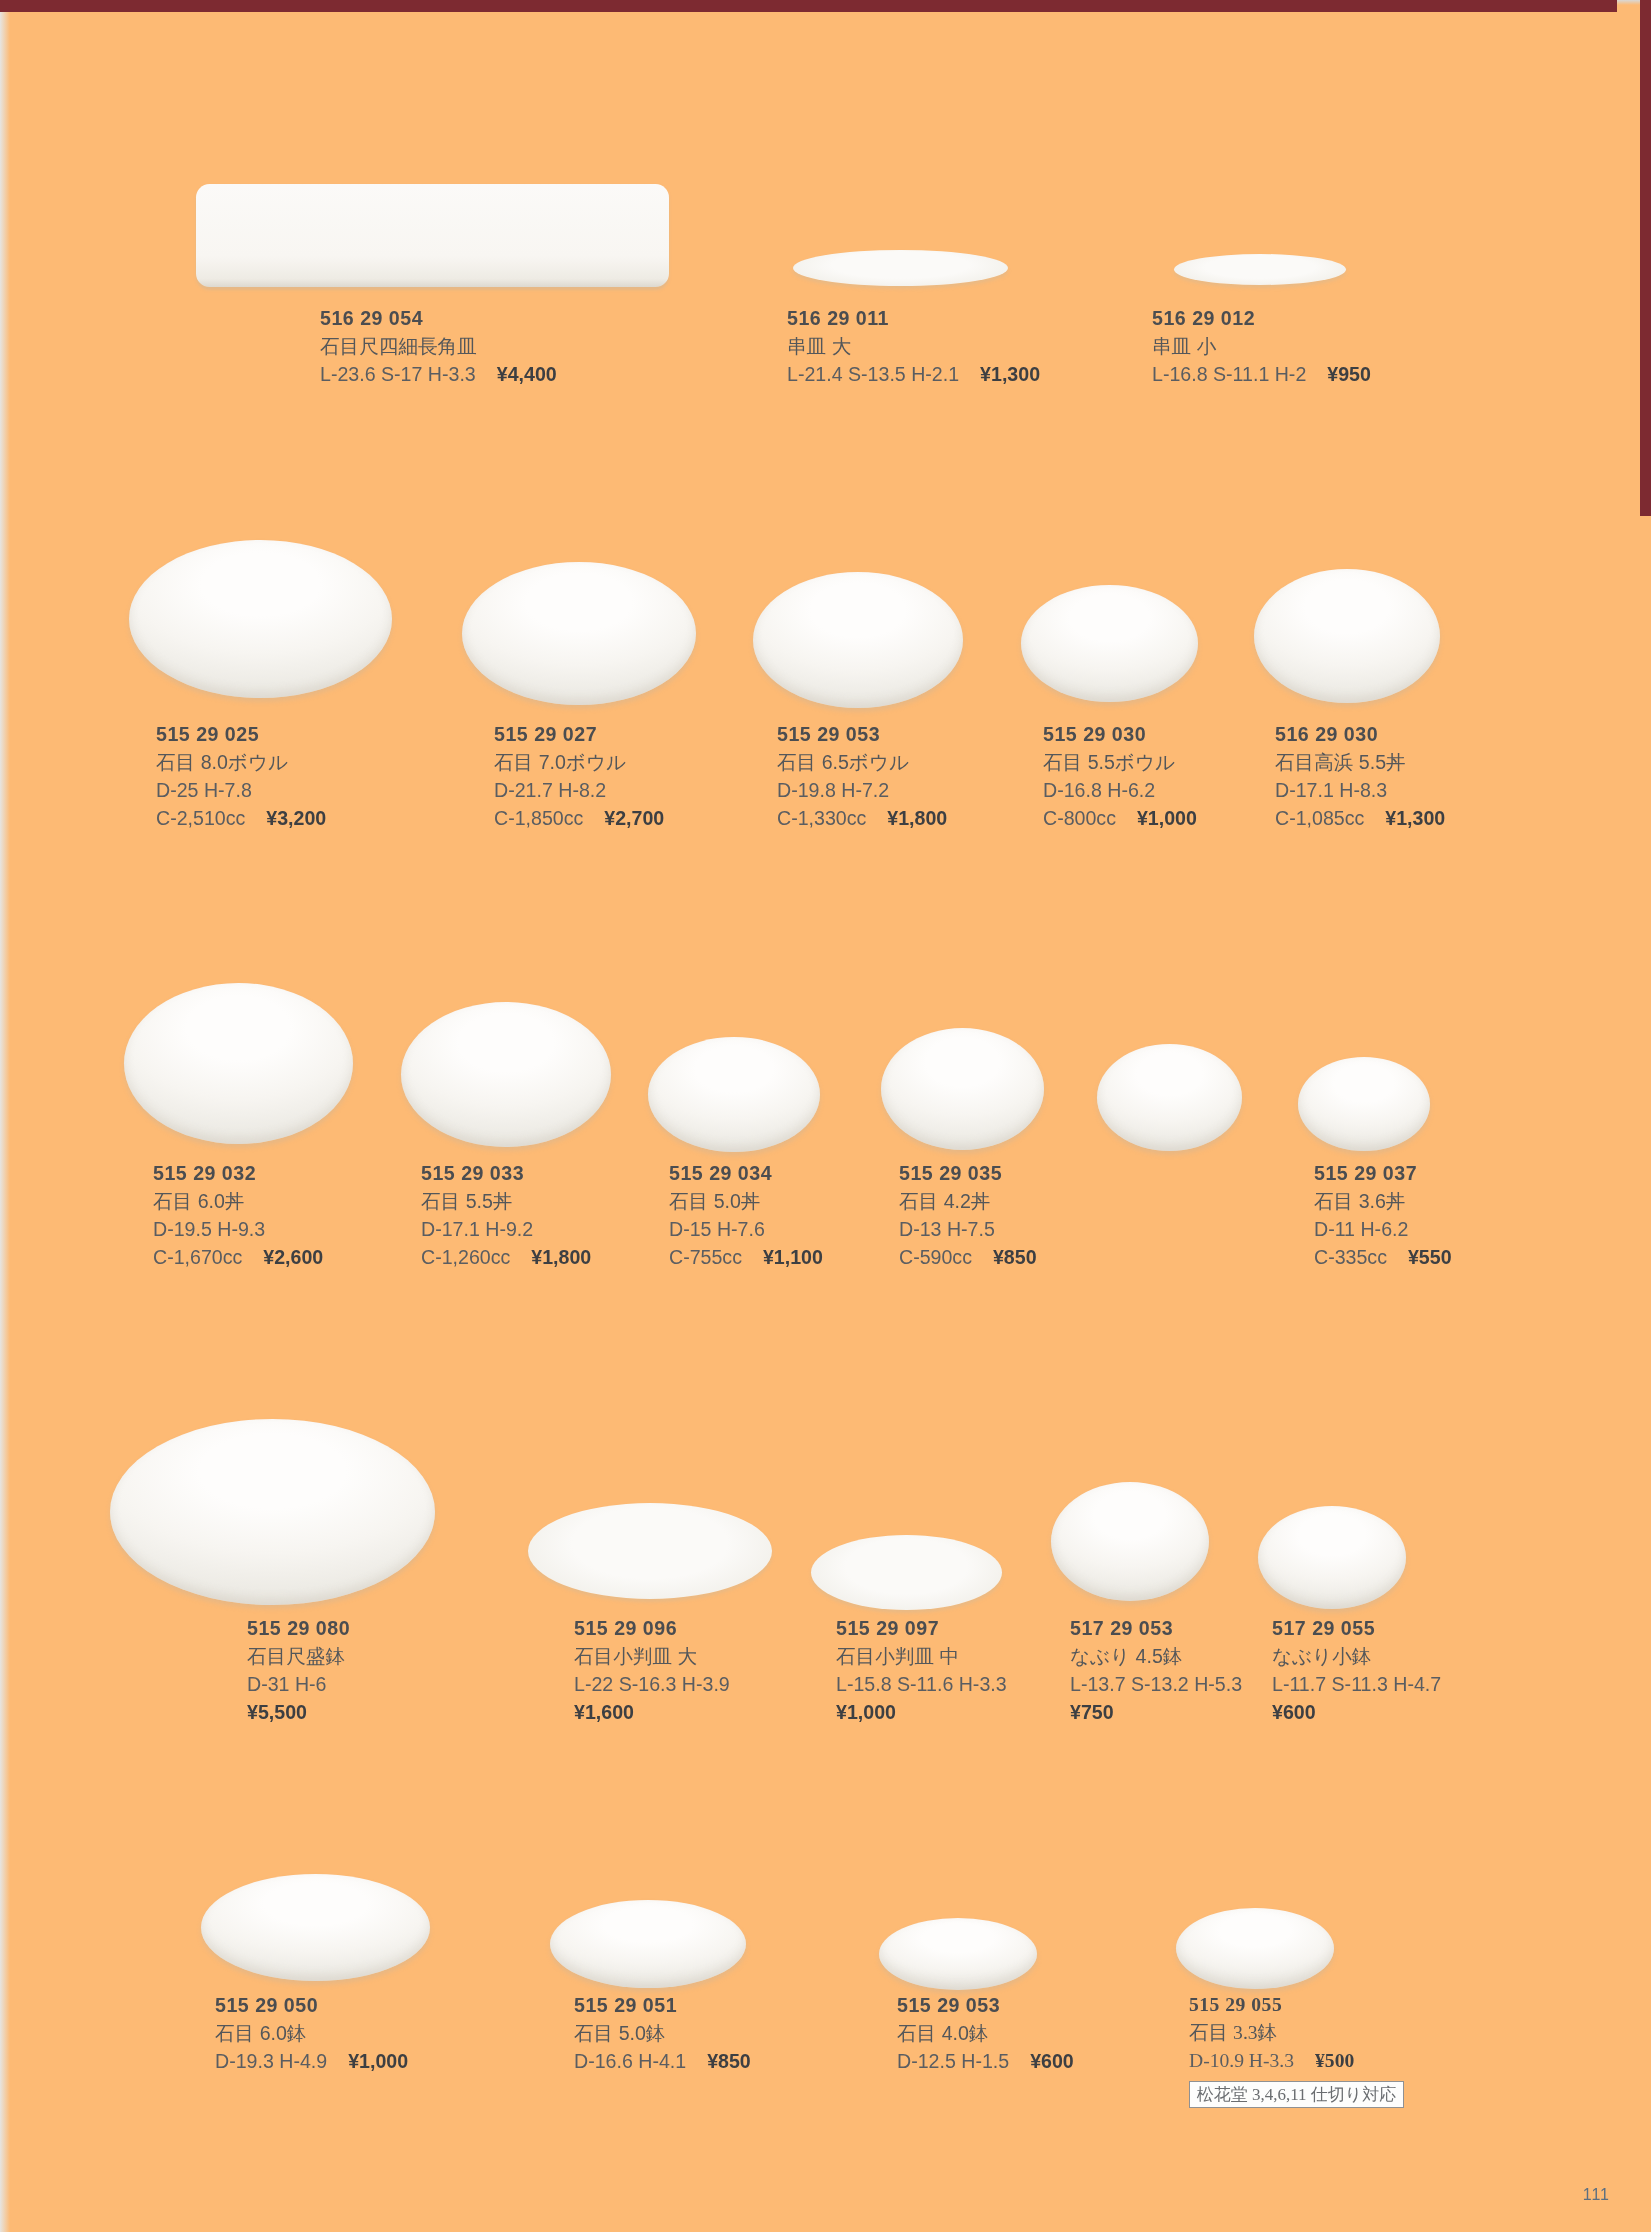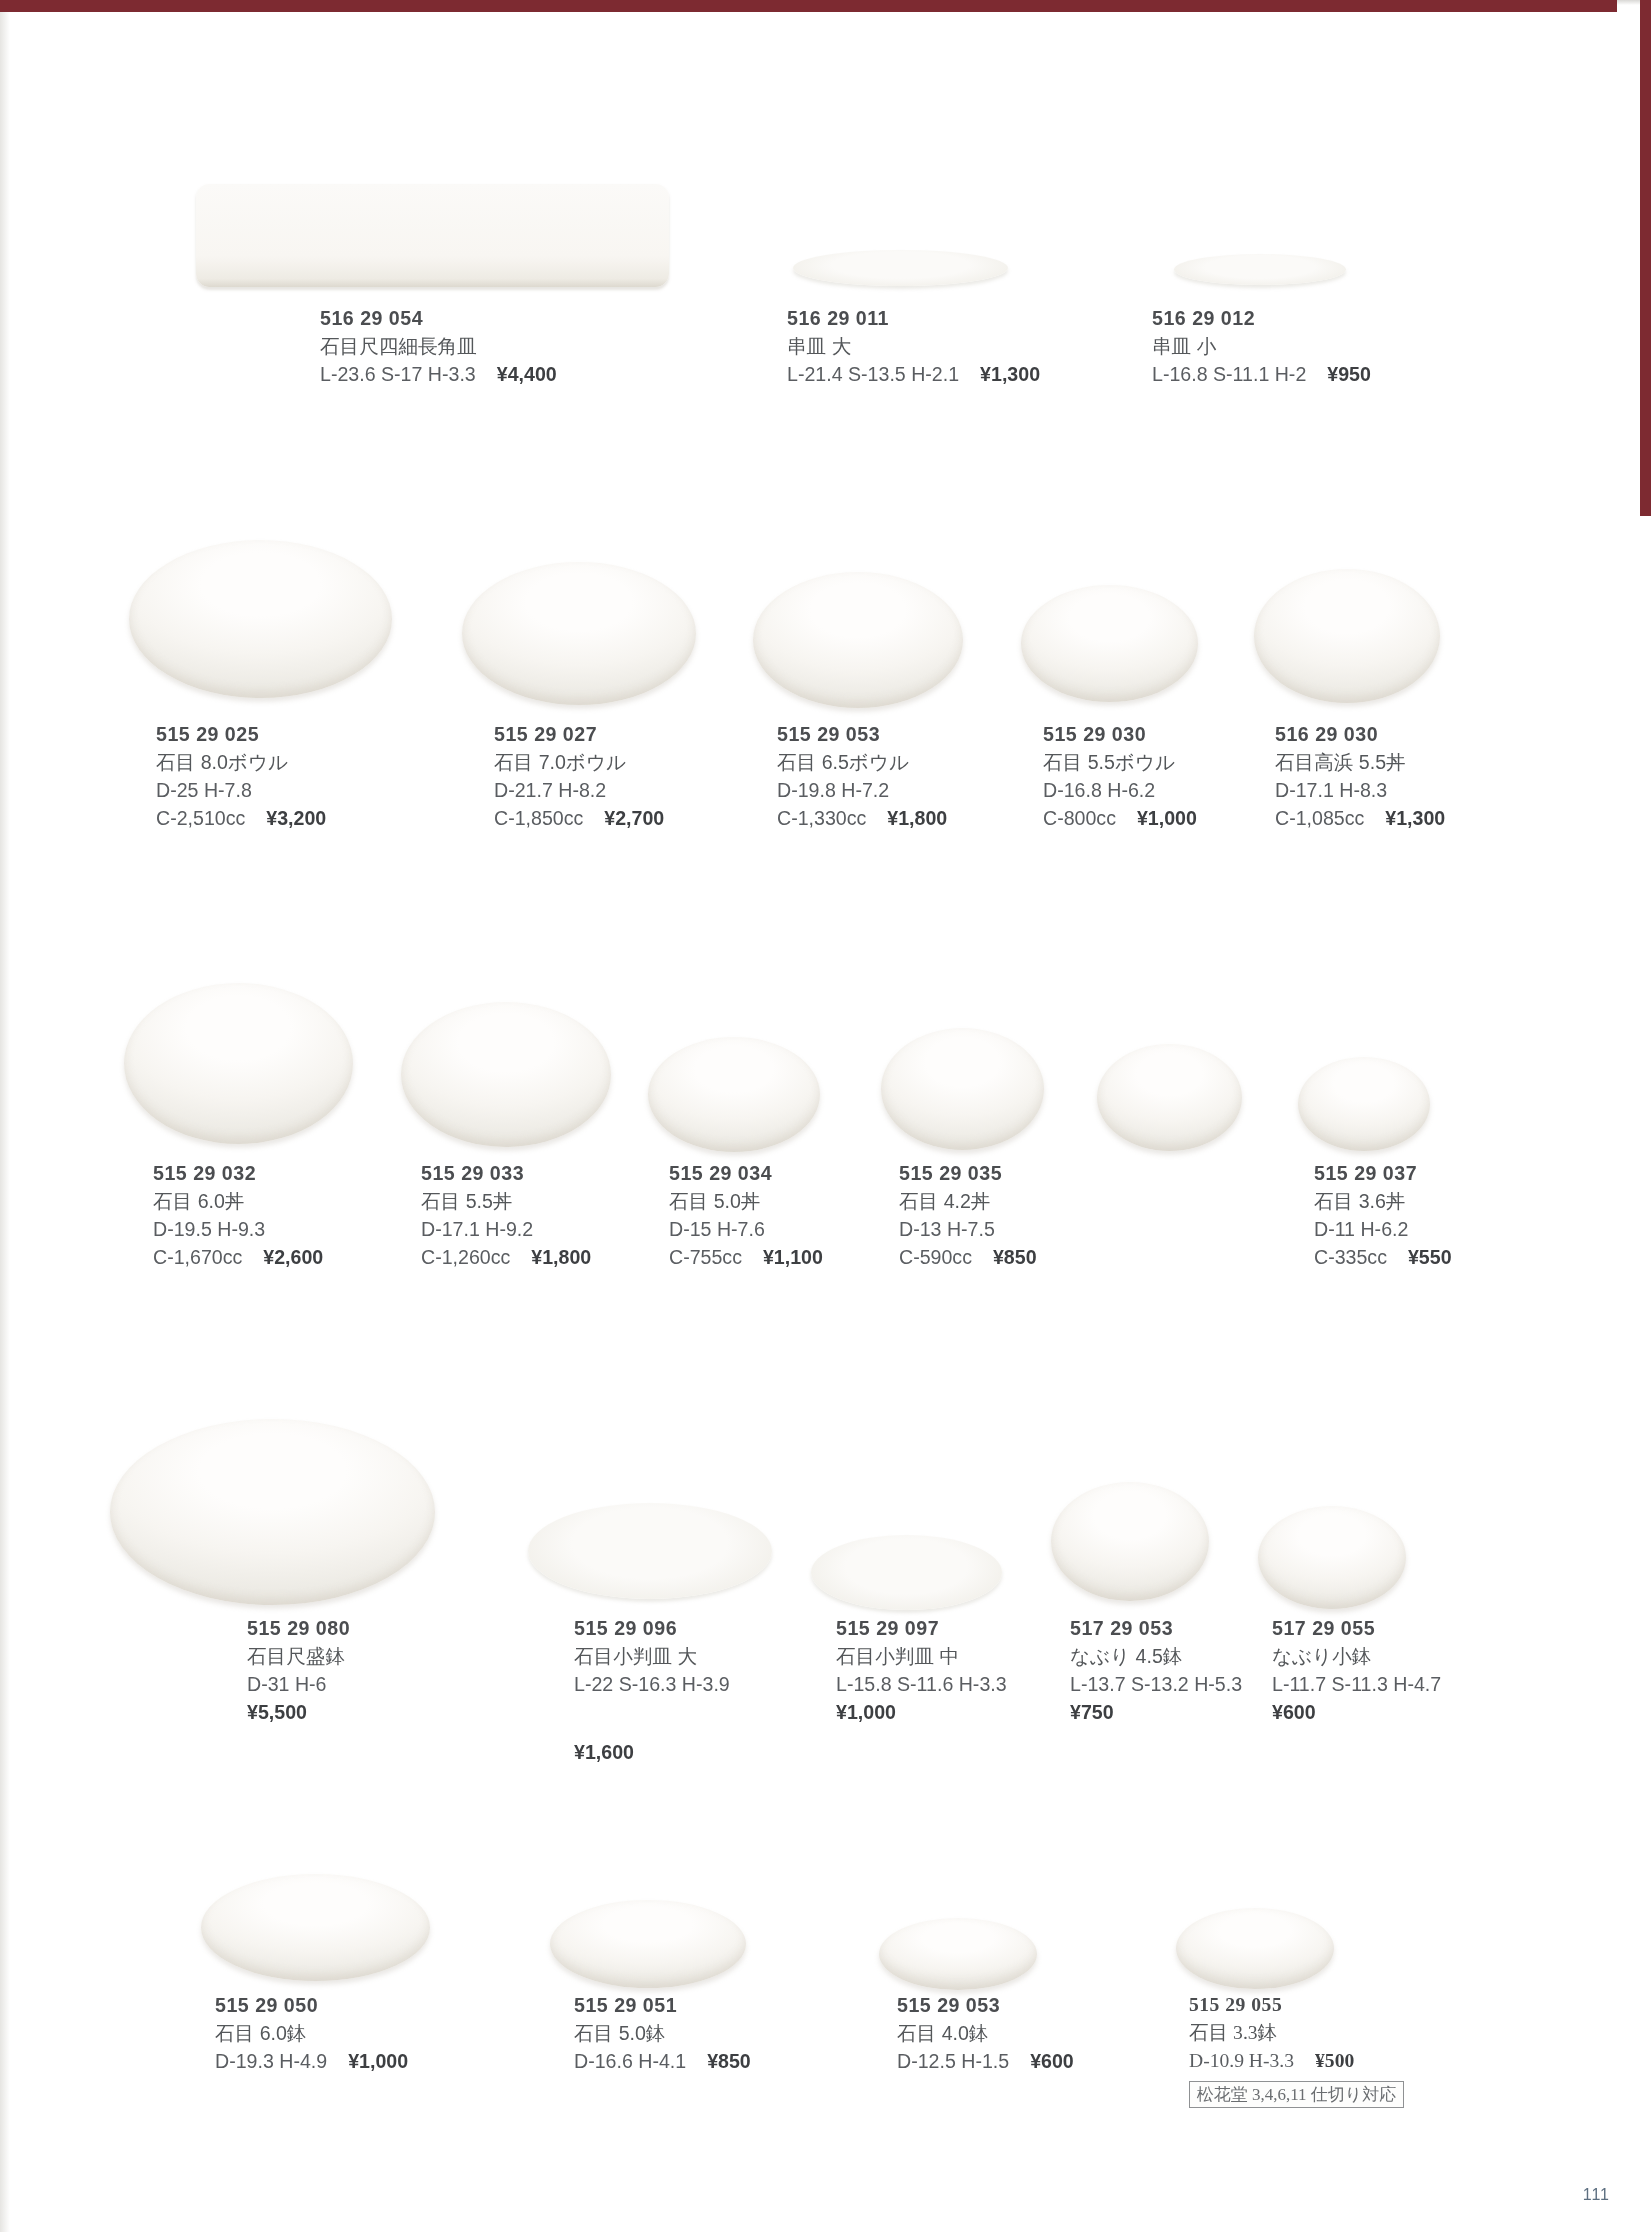--- a/index.html
+++ b/index.html
@@ -1,19 +1,19 @@
 <!DOCTYPE html>
 <html><head>
 <meta charset="utf-8">
 <style>
   html,body{margin:0;padding:0;background:#e8e8e6;}
   #page{
     position:relative;
     width:1652px;height:2233px;
-    background:#ffffff;
+    background:#fdba74;
     overflow:hidden;
     font-family:"Liberation Sans","DejaVu Sans",sans-serif;
     color:#55585a;
   }
   
   .edge-left{position:absolute;left:0;top:0;width:9.6px;height:100%;background:linear-gradient(to right,#e6e5e2,rgba(253,253,252,0));}
   .edge-top{position:absolute;left:0;top:0;width:100%;height:4.8px;background:linear-gradient(to bottom,#d9d8d5,rgba(253,253,252,0));}
   
   .bar-top{position:absolute;left:0;top:0;height:12.4px;background:#7d2a31;}
   .bar-right{position:absolute;top:0;right:0;width:12.4px;background:#7d2a31;}
@@ -155,21 +155,21 @@
   <div class="cell" style="left:247px;top:1614px;">
     <div class="code">515 29 080</div>
     <div class="name">石目尺盛鉢</div>
     <div class="dims">D-31 H-6</div>
     <div class="price" style="margin-left:0;">¥5,500</div>
   </div>
   <div class="cell" style="left:574px;top:1614px;">
     <div class="code">515 29 096</div>
     <div class="name">石目小判皿 大</div>
     <div class="dims">L-22 S-16.3 H-3.9</div>
-    <div class="price" style="margin-left:0;margin-top:40px;">¥1,600</div>
+    <div class="price" style="margin-left:0;">¥1,600</div>
   </div>
   <div class="cell" style="left:836px;top:1614px;">
     <div class="code">515 29 097</div>
     <div class="name">石目小判皿 中</div>
     <div class="dims">L-15.8 S-11.6 H-3.3</div>
     <div class="price" style="margin-left:0;">¥1,000</div>
   </div>
   <div class="cell" style="left:1070px;top:1614px;">
     <div class="code">517 29 053</div>
     <div class="name">なぶり 4.5鉢</div>

